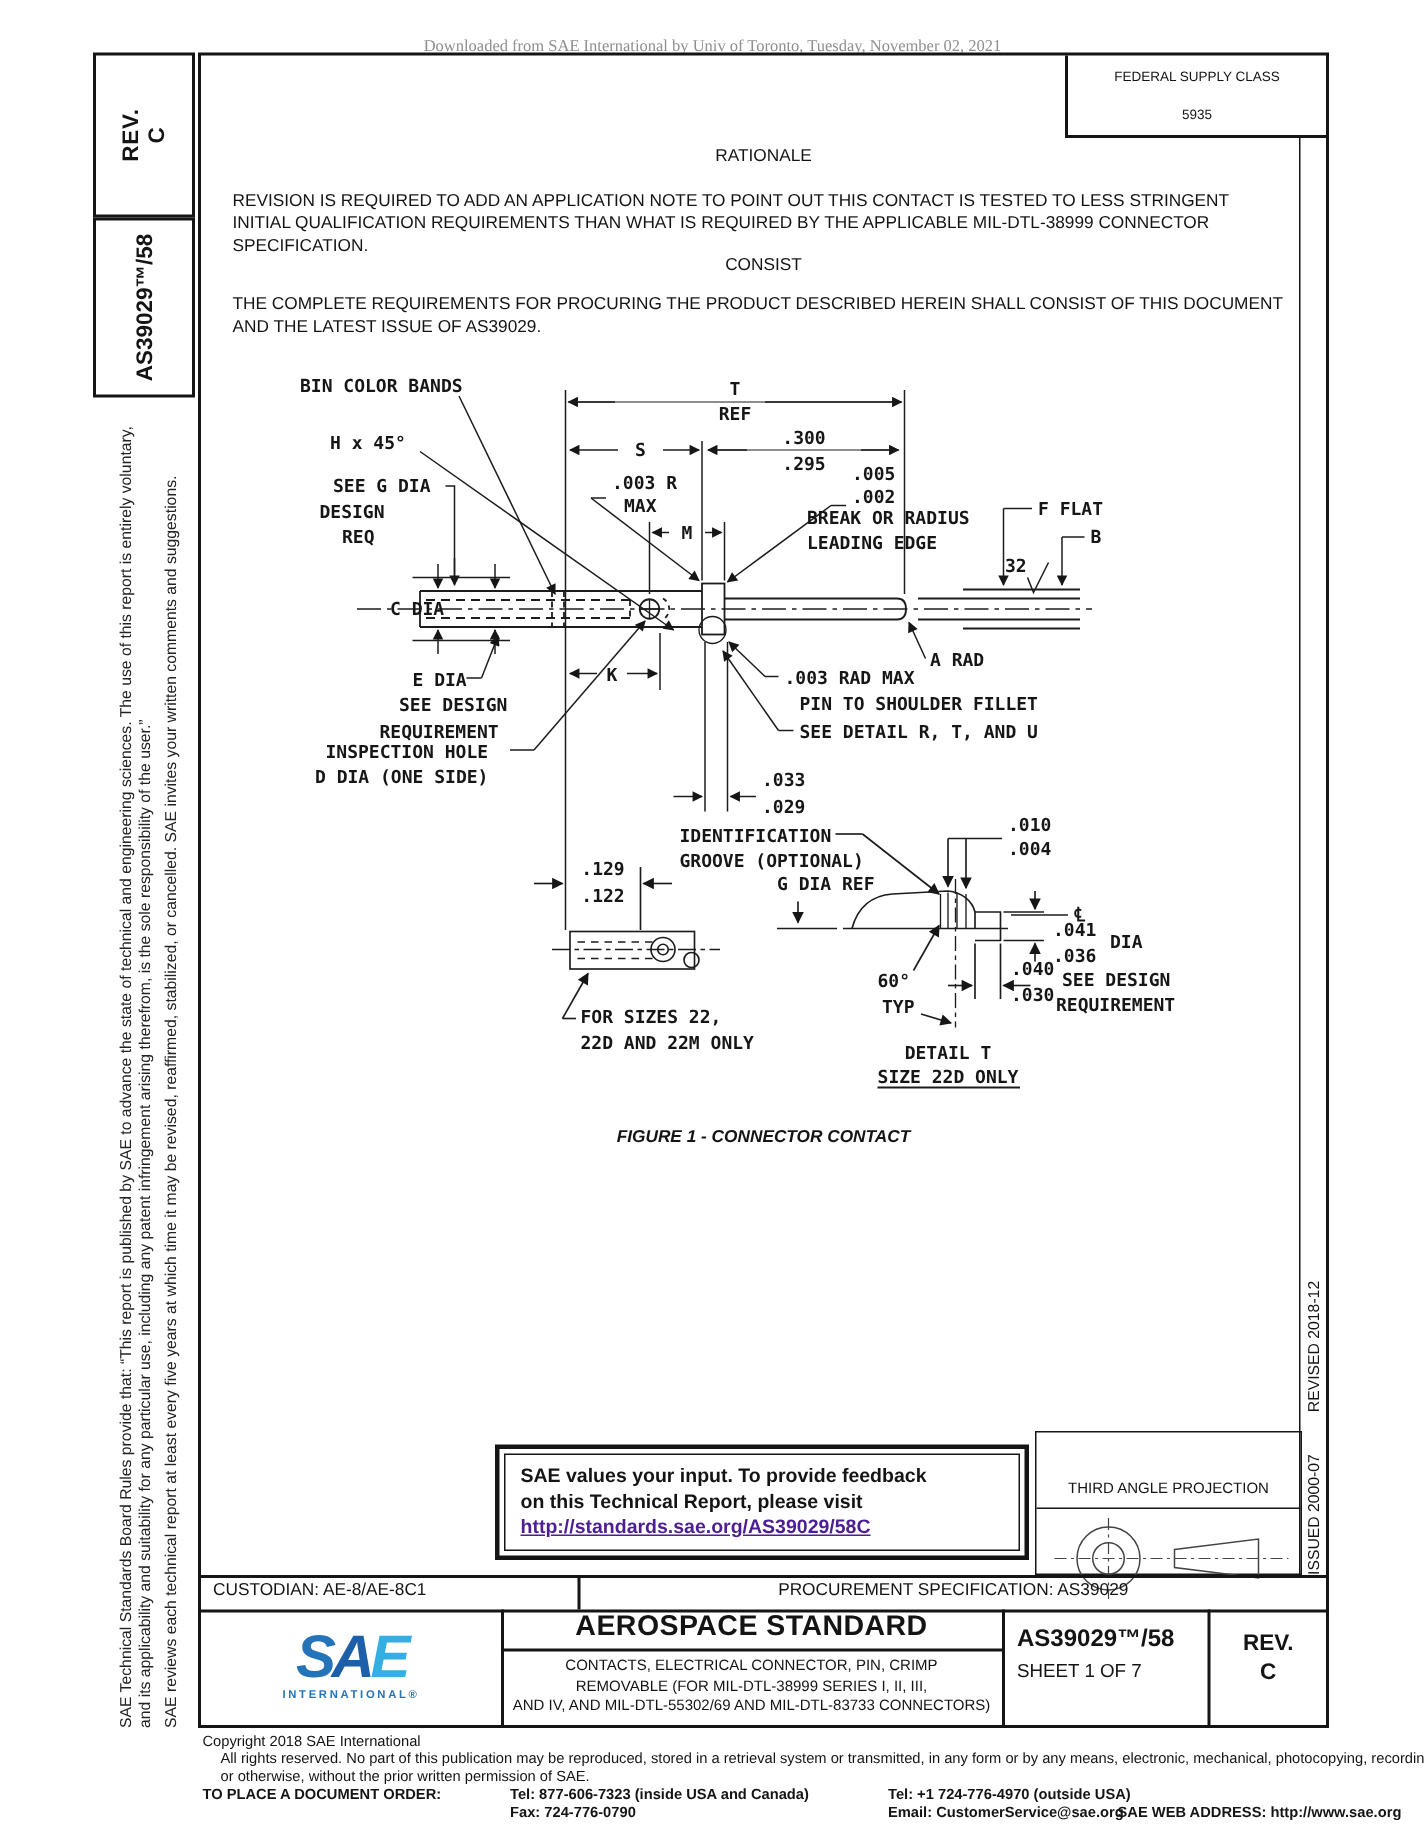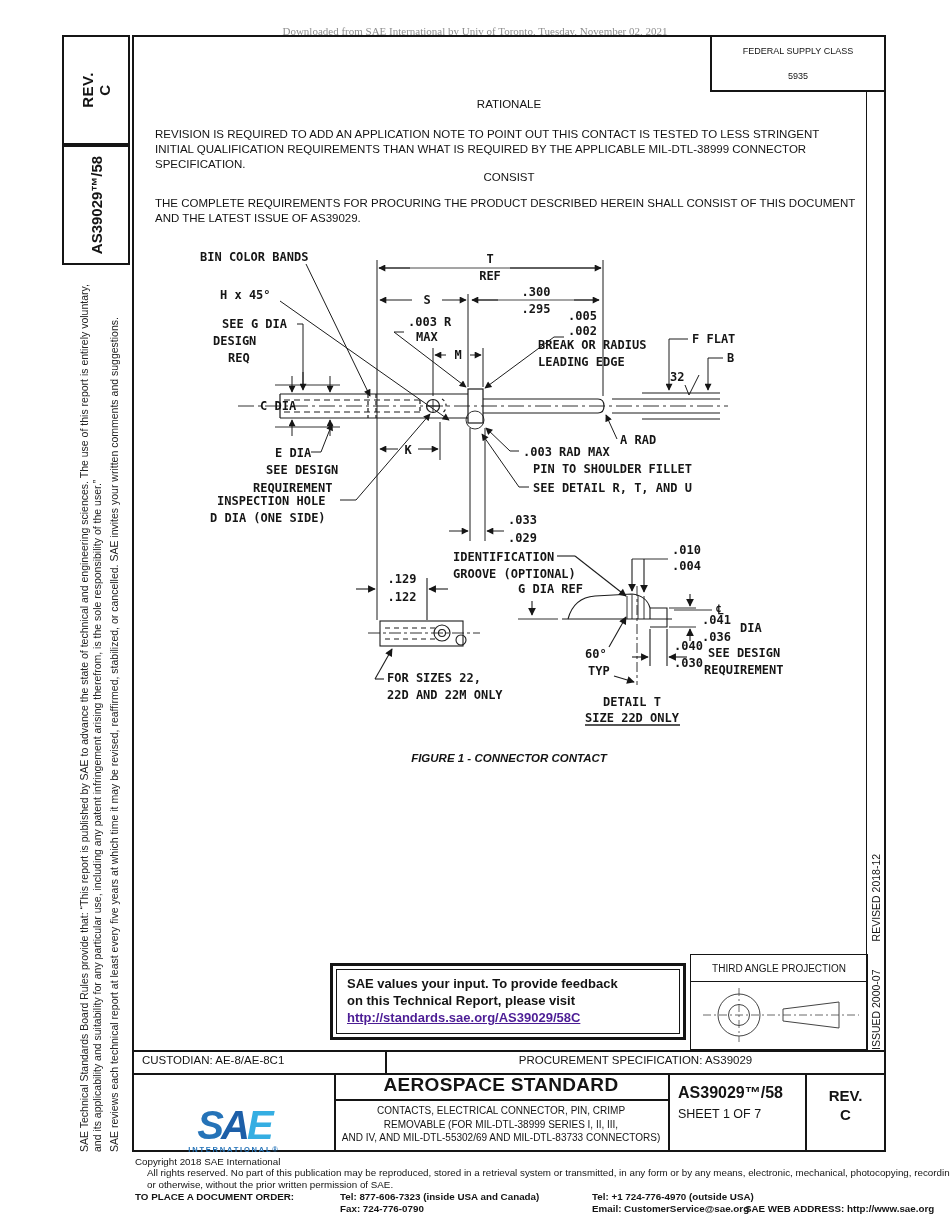--- a/index.html
+++ b/index.html
@@ -46,21 +46,21 @@
 
   
   .feedback-box { position:absolute; left:330px; top:963px; width:356px; height:77px;
     border:3px solid #151515; outline:1px solid #151515; outline-offset:-7px;
     padding:9px 0 0 14px; font-size:13px; font-weight:bold; line-height:17px; }
   .feedback-box a { color:#4c1d95; font-weight:bold; }
 
   
   .proj-box { position:absolute; left:690px; top:954px; width:178px; height:96px; border:1.5px solid #151515; }
   .proj-title { height:27px; border-bottom:1.5px solid #151515; display:flex; align-items:center;
-    justify-content:center; font-size:10px; }
+    justify-content:center; font-size:10px;margin-top:24px; }
 
   
   .issued-wrap { position:absolute; left:866px; top:718px; width:20px; height:332px; }
   .issued-inner { width:332px; height:20px; transform-origin:0 0;
     transform:rotate(-90deg) translateX(-332px); display:flex; align-items:center;
     gap:28px; font-size:10.5px; white-space:nowrap; }
 
   
   .row-line { position:absolute; background:#151515; }
   .custodian-cell { position:absolute; left:142px; top:1054px; font-size:11.5px; }
@@ -70,21 +70,21 @@
     border-bottom:2px solid #151515; text-align:center; font-weight:bold; font-size:19px; letter-spacing:.3px; }
   .tb-desc { position:absolute; left:336px; top:1104px; width:330px; text-align:center;
     font-size:10px; line-height:13.5px; }
   .tb-num { position:absolute; left:678px; top:1084px; width:125px; }
   .tb-num .num { font-weight:bold; font-size:16px; margin-bottom:5px; }
   .tb-num .sheet { font-size:12.5px; }
   .tb-rev { position:absolute; left:805px; top:1086px; width:81px; text-align:center;
     font-weight:bold; font-size:15px; line-height:19px; }
 
   
-  .sae-logo { position:absolute; left:173px; top:1086px; width:122px; text-align:center;margin-top:20px; }
+  .sae-logo { position:absolute; left:173px; top:1086px; width:122px; text-align:center; }
   .sae-logo .letters { font-size:40px; font-weight:900; font-style:italic;
     letter-spacing:-3px; line-height:38px; font-family:"Liberation Sans", sans-serif; }
   .sae-logo .l1 { color:#2573b8; } .sae-logo .l2 { color:#1d5fa8; } .sae-logo .l3 { color:#35aee2; }
   .sae-logo .sub { font-size:7.5px; font-weight:bold; letter-spacing:1.8px; color:#2573b8; margin-top:1px; }
 
   
   .footer-text { position:absolute; font-size:9.8px; line-height:11.5px; }
   .bold { font-weight:bold; }
 
   

